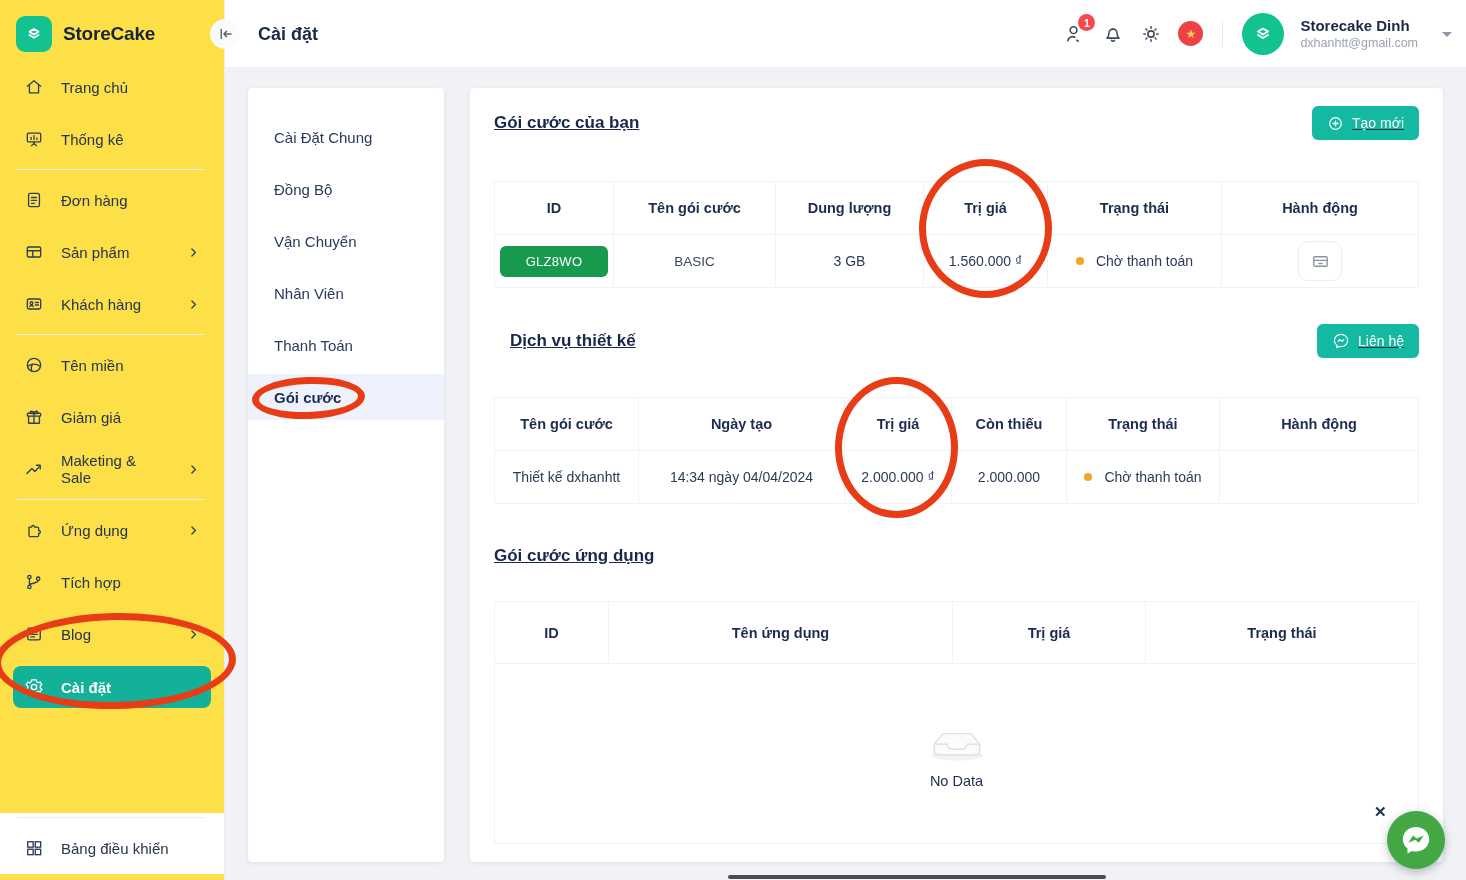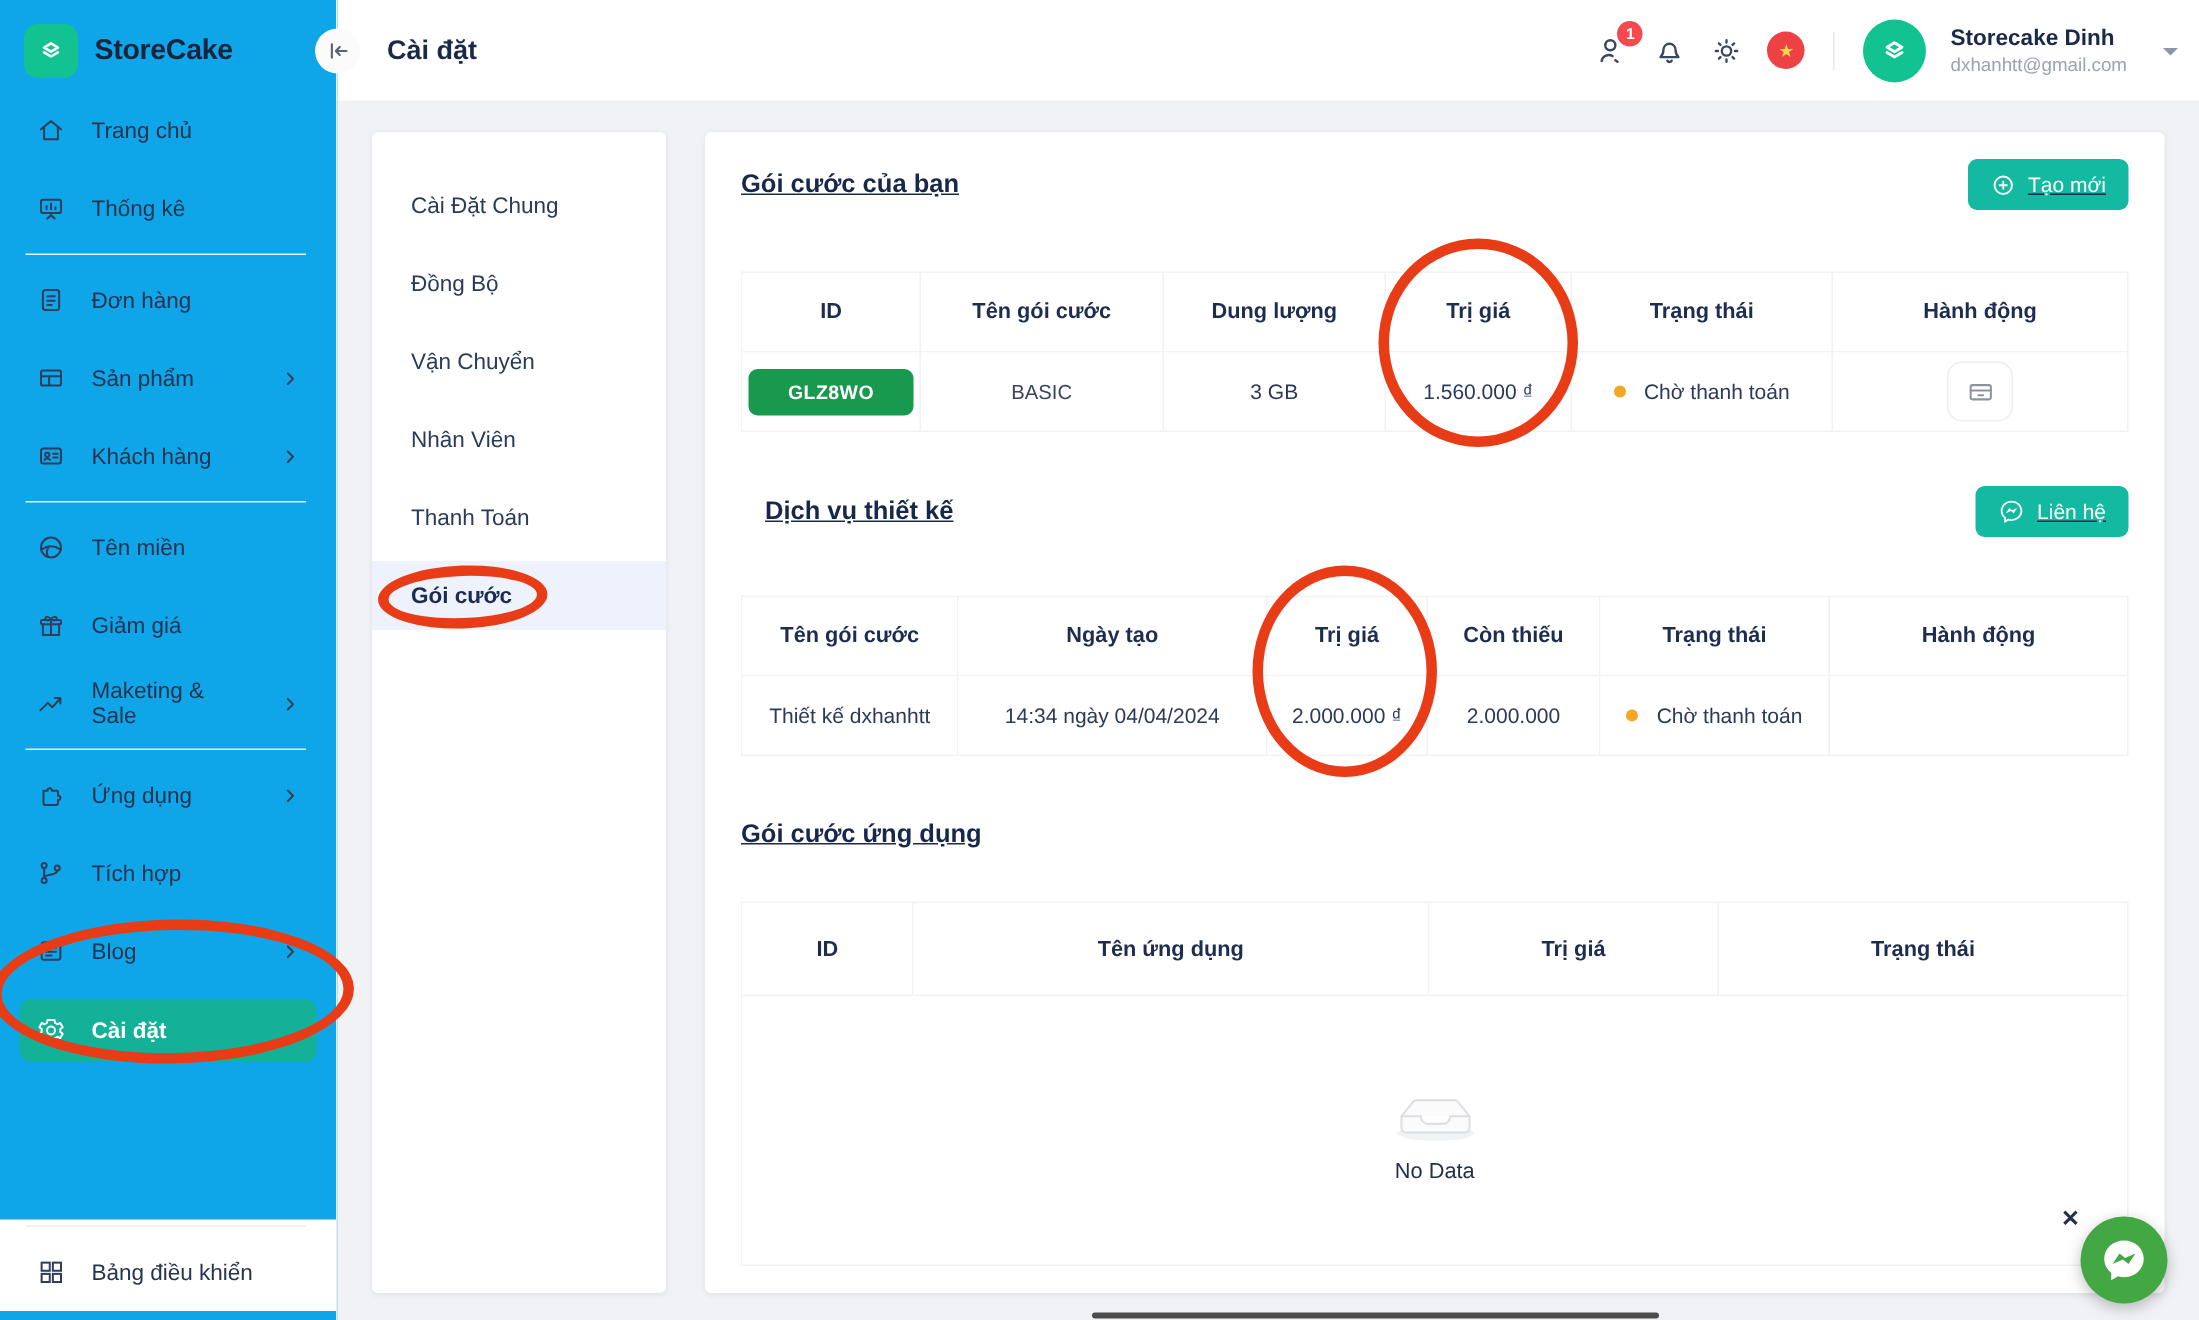--- a/index.html
+++ b/index.html
@@ -9,21 +9,21 @@
     background:#f0f2f5;
     position:relative;
     overflow:hidden;
     color:#1c2b4a;
   }
   svg { display:block; }
 
   
   .sidebar {
     position:absolute; left:0; top:0; width:225px; height:880px;
-    background:#0ea5e9; border-right:1px solid #ededf0; z-index:5;
+    background:#fde047; border-right:1px solid #ededf0; z-index:5;
   }
   .logo-row { display:flex; align-items:center; gap:11px; padding:12px 0 0 16px; height:56px; }
   .logo-mark { width:36px; height:36px; border-radius:9px; background:#12c291; display:flex; align-items:center; justify-content:center; }
   .logo-name { font-size:19px; font-weight:800; color:#19233c; letter-spacing:-.2px; }
   .nav { padding-top:5px; }
   .nav-item { height:52px; display:flex; align-items:center; gap:17px; padding:0 24px 0 24px; cursor:pointer; }
   .nav-item .lbl { font-size:15px; color:#27344f; }
   .nav-item .chev { margin-left:auto; }
   .nav-item.active { height:42px; margin:6px 13px; padding:0 10px 0 11px; background:#12b198; border-radius:8px; }
   .nav-item.active .lbl { color:#fff; font-weight:700; }
@@ -72,21 +72,21 @@
   }
   .tbl { display:grid; border-left:1px solid #f1f2f5; border-top:1px solid #f1f2f5; }
   .tbl > div { border-right:1px solid #f1f2f5; border-bottom:1px solid #f1f2f5; display:flex; align-items:center; justify-content:center; background:#fff; }
   .th { height:53px; font-weight:700; font-size:14.5px; color:#1d2d50; }
   .td { height:53px; font-size:14px; color:#2c3a58; }
   .tbl1 { grid-template-columns:119px 162px 148px 124px 174px 1fr; margin-top:41px; }
   .tbl2 { grid-template-columns:144px 206px 107px 115px 153px 1fr; margin-top:39px; }
   .tbl3 { grid-template-columns:114px 344px 193px 1fr; margin-top:35px; }
   .tbl3 .th { height:62px; }
   .tbl3 .empty-cell { grid-column:1 / -1; height:180px; flex-direction:column; justify-content:center; }
-  .id-badge { background:#189a4e; color:#fff; font-size:13px; font-weight:700; padding:8px 26px; border-radius:6px; letter-spacing:.3px; }
+  .id-badge { background:#189a4e; color:#fff; font-size:13px; font-weight:400; padding:8px 26px; border-radius:6px; letter-spacing:.3px; }
   .basic-txt { font-size:13.5px; color:#3a465f; }
   .status { display:flex; align-items:center; gap:12px; }
   .dot { width:8px; height:8px; border-radius:50%; background:#f5a623; }
   .action-btn { width:44px; height:40px; border-radius:10px; border:1px solid #ebedf0; background:#fff; display:flex; align-items:center; justify-content:center; cursor:pointer; }
   .nodata-txt { margin-top:10px; font-size:14.5px; color:#22304e; }
 
   #sec1 { margin-top:18px; }
   #sec2 { margin-top:36px;margin-left:16px; }
   #sec3 { margin-top:42px; }
 

